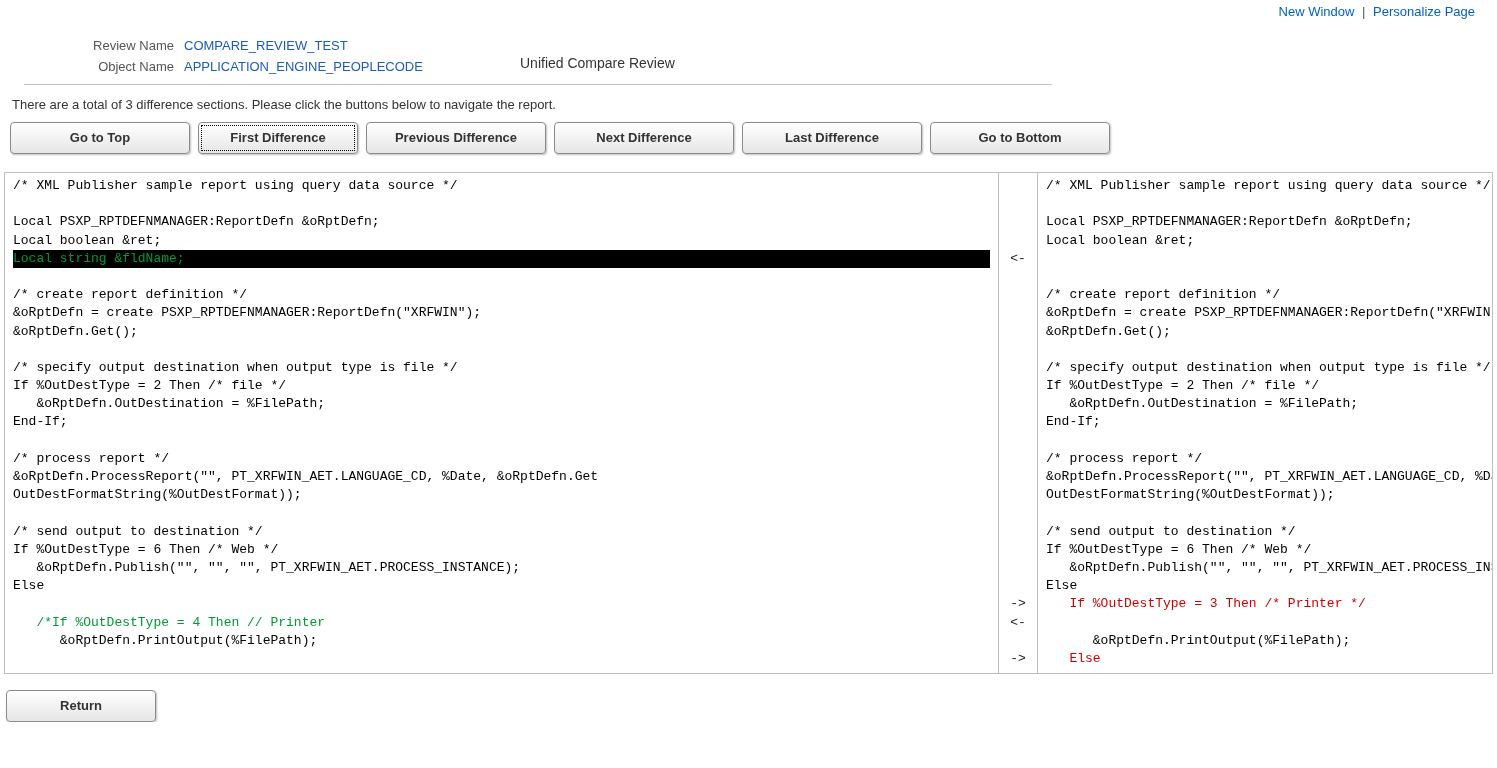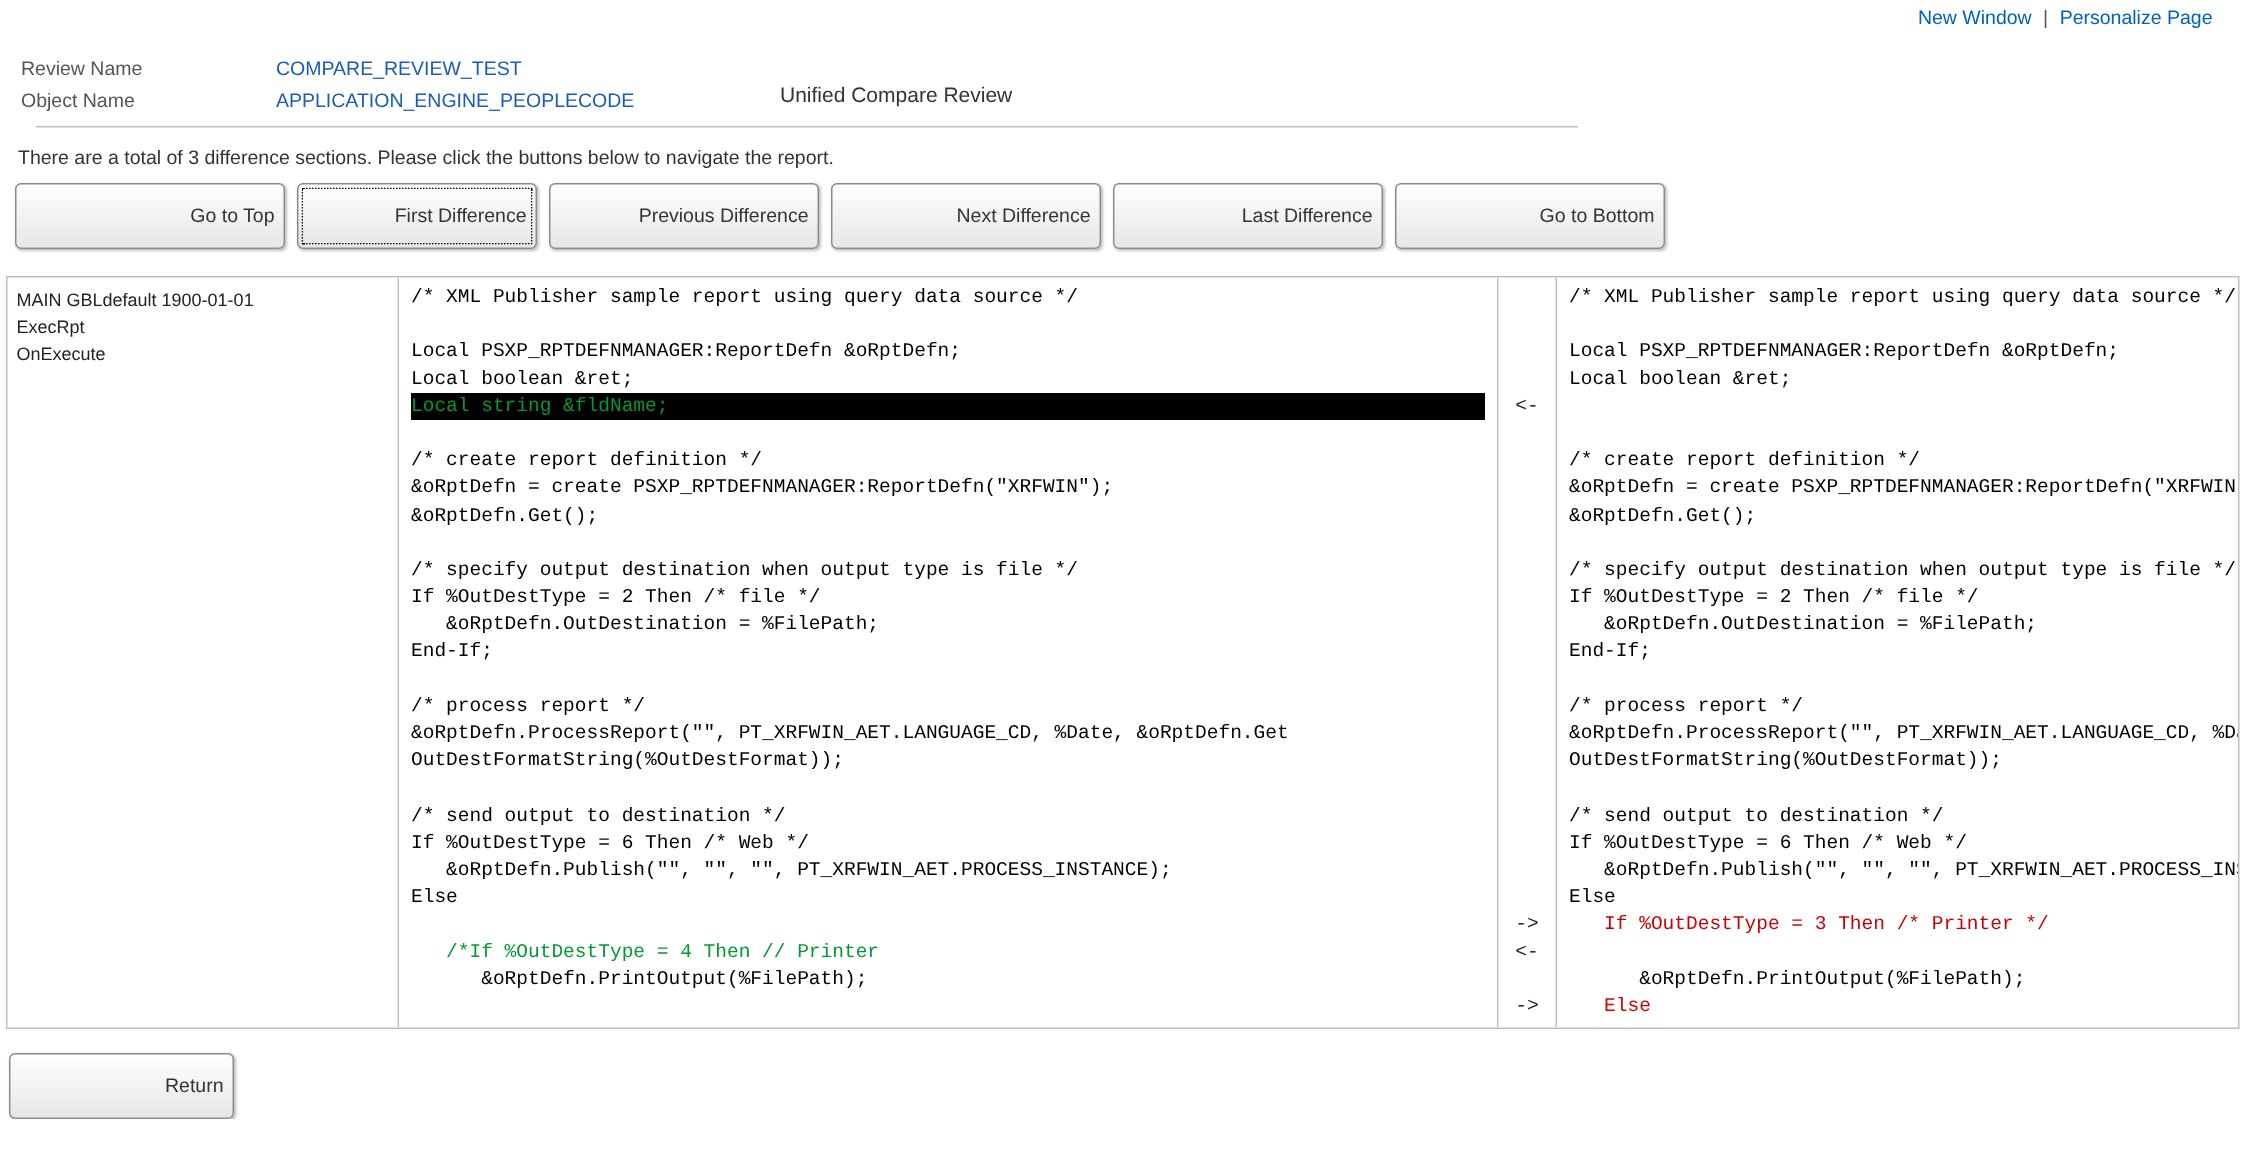--- a/index.html
+++ b/index.html
@@ -1,29 +1,29 @@
 <!DOCTYPE html>
 <html><head>
 <meta charset="utf-8">
 <style>
   html,body{margin:0;padding:0;font-family:Arial,Helvetica,sans-serif;font-size:12px;color:#000;background:#fff}
   a{color:#0060c0;text-decoration:none}
   .top-links{position:absolute;top:4px;right:22px;font-size:13px}
   .top-links .sep{color:#555;padding:0 4px}
   .hdr{margin:38px 0 0 14px}
   .hdr-row{display:flex;align-items:baseline;margin-bottom:6px}
-  .hdr-label{width:160px;text-align:left;color:#555;font-size:13px;padding-right:10px}
+  .hdr-label{width:160px;text-align:right;color:#555;font-size:13px;padding-right:10px}
   .hdr-value{color:#1a5bbd;font-size:13px}
   .page-title{position:absolute;left:520px;top:55px;font-size:14px;color:#333}
   .hr{border:none;border-top:1px solid #bfbfbf;margin:10px 0 0 24px;width:1028px}
   .instr{margin:12px 0 10px 12px;font-size:13px;color:#333}
   .btnbar{margin:0 0 18px 10px;display:flex;gap:8px}
   .ps-btn{
-    display:inline-block;min-width:180px;height:44px;line-height:26px;
-    text-align:right;font-weight:normal;color:#333;font-size:13px;
+    display:inline-block;min-width:180px;height:32px;line-height:26px;
+    text-align:center;font-weight:bold;color:#333;font-size:13px;
     border:1px solid #8a8a8a;border-radius:4px;cursor:pointer;
     background:linear-gradient(#ffffff,#e6e6e6);
     box-shadow:0 1px 0 #fff inset, 1px 1px 2px rgba(0,0,0,0.25);
   }
   .ps-btn.focused{outline:1px dotted #000;outline-offset:-4px}
   .report{display:flex;margin:0 4px;border:1px solid #bfbfbf;height:500px;overflow:hidden}
   .col-tree{width:248px;border-right:1px solid #bfbfbf;padding:6px;font-family:Arial;font-size:12px;color:#222;line-height:1.5}
   .col-code{flex:1;overflow:auto;font-family:"Courier New",monospace;font-size:13px;line-height:1.4;white-space:pre;position:relative}
   .col-code .pad{padding:4px 8px}
   .col-marker{width:34px;border-left:1px solid #bfbfbf;font-family:"Courier New",monospace;font-size:13px;line-height:1.4;white-space:pre;padding:4px 2px;text-align:center;color:#222}
@@ -64,25 +64,20 @@
 <div class="btnbar">
   <button class="ps-btn">Go to Top</button>
   <button class="ps-btn focused" style="min-width:160px">First Difference</button>
   <button class="ps-btn">Previous Difference</button>
   <button class="ps-btn">Next Difference</button>
   <button class="ps-btn">Last Difference</button>
   <button class="ps-btn">Go to Bottom</button>
 </div>
 
 <div class="report">
-  <div class="col-tree">
-    <div>MAIN   GBLdefault  1900-01-01</div>
-    <div>ExecRpt</div>
-    <div>OnExecute</div>
-  </div>
 
   <div class="col-code"><div class="pad"><span>/* XML Publisher sample report using query data source */</span>
 <span></span>
 <span>Local PSXP_RPTDEFNMANAGER:ReportDefn &amp;oRptDefn;</span>
 <span>Local boolean &amp;ret;</span>
 <span class="hl-blue green">Local string &amp;fldName;</span><span></span>
 <span>/* create report definition */</span>
 <span>&amp;oRptDefn = create PSXP_RPTDEFNMANAGER:ReportDefn("XRFWIN");</span>
 <span>&amp;oRptDefn.Get();</span>
 <span></span>

